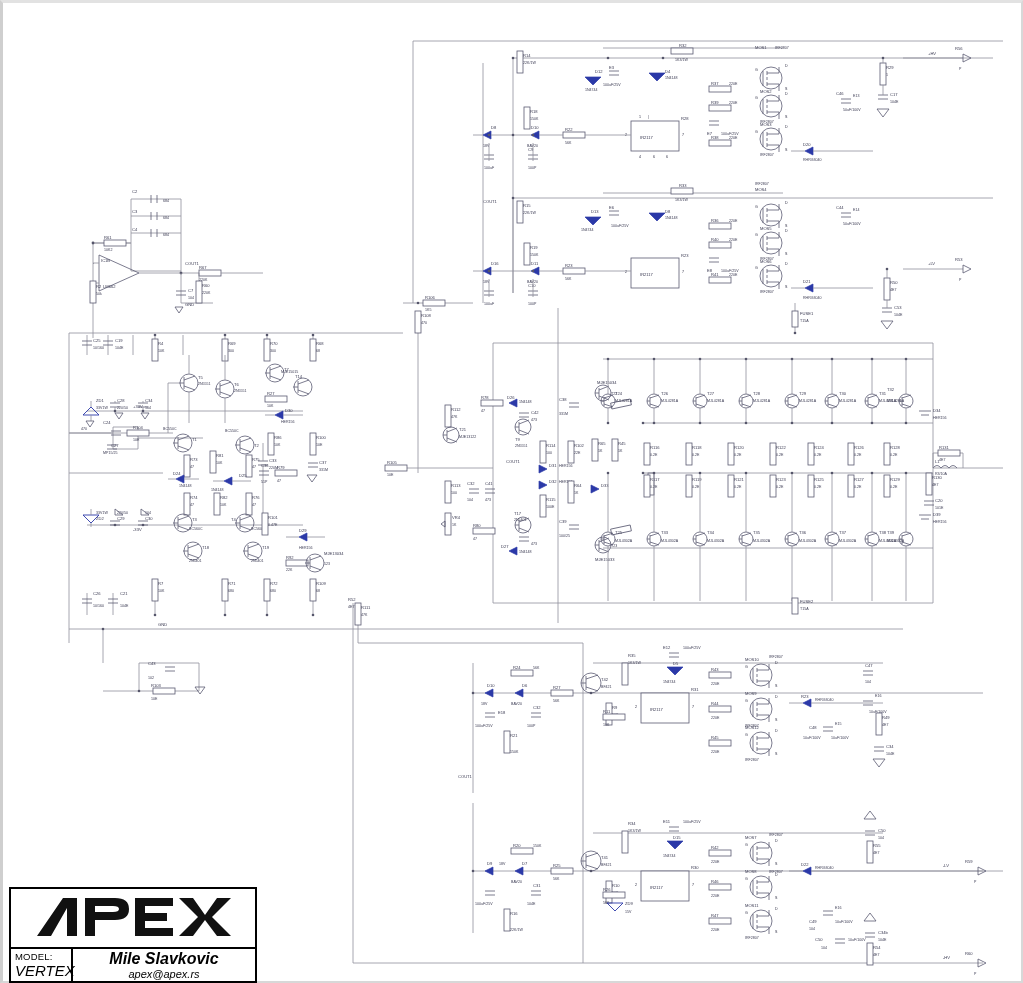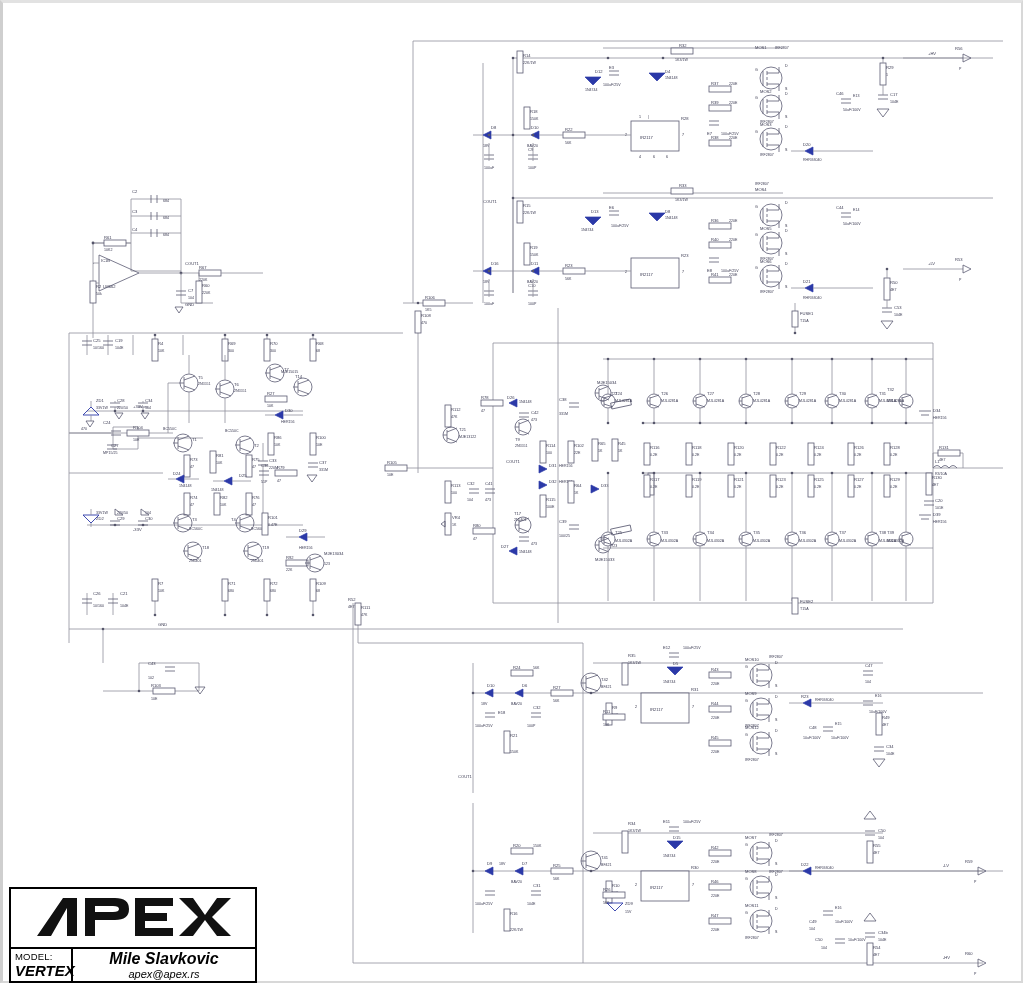--- a/index.html
+++ b/index.html
@@ -24,21 +24,21 @@
   #titleblock{position:absolute;left:6px;top:884px;width:248px;height:96px;
       border:2px solid #000;box-sizing:border-box;background:#fff;
       display:flex;flex-direction:column;}
   #logorow{height:58px;border-bottom:2px solid #000;display:flex;
       align-items:center;justify-content:center;position:relative;}
   #inforow{flex:1;display:flex;}
   #modelcell{width:62px;border-right:2px solid #000;
       display:flex;flex-direction:column;justify-content:center;padding-left:4px;
       box-sizing:border-box;}
   #modelcell .mk{font-size:9.5px;color:#000;letter-spacing:.2px;}
-  #modelcell .mv{font-size:15px;font-weight:bold;font-style:italic;color:#000;}
+  #modelcell .mv{font-size:15px;font-weight:normal;font-style:italic;color:#000;}
   #authcell{flex:1;display:flex;flex-direction:column;justify-content:center;
       align-items:center;}
   #authcell .an{font-size:16px;font-weight:bold;font-style:italic;color:#000;}
   #authcell .ae{font-size:11px;font-style:italic;color:#000;}
   .apexsvg{display:block;}
 </style>
 </head>
 <body>
 
 <div id="sheet">

